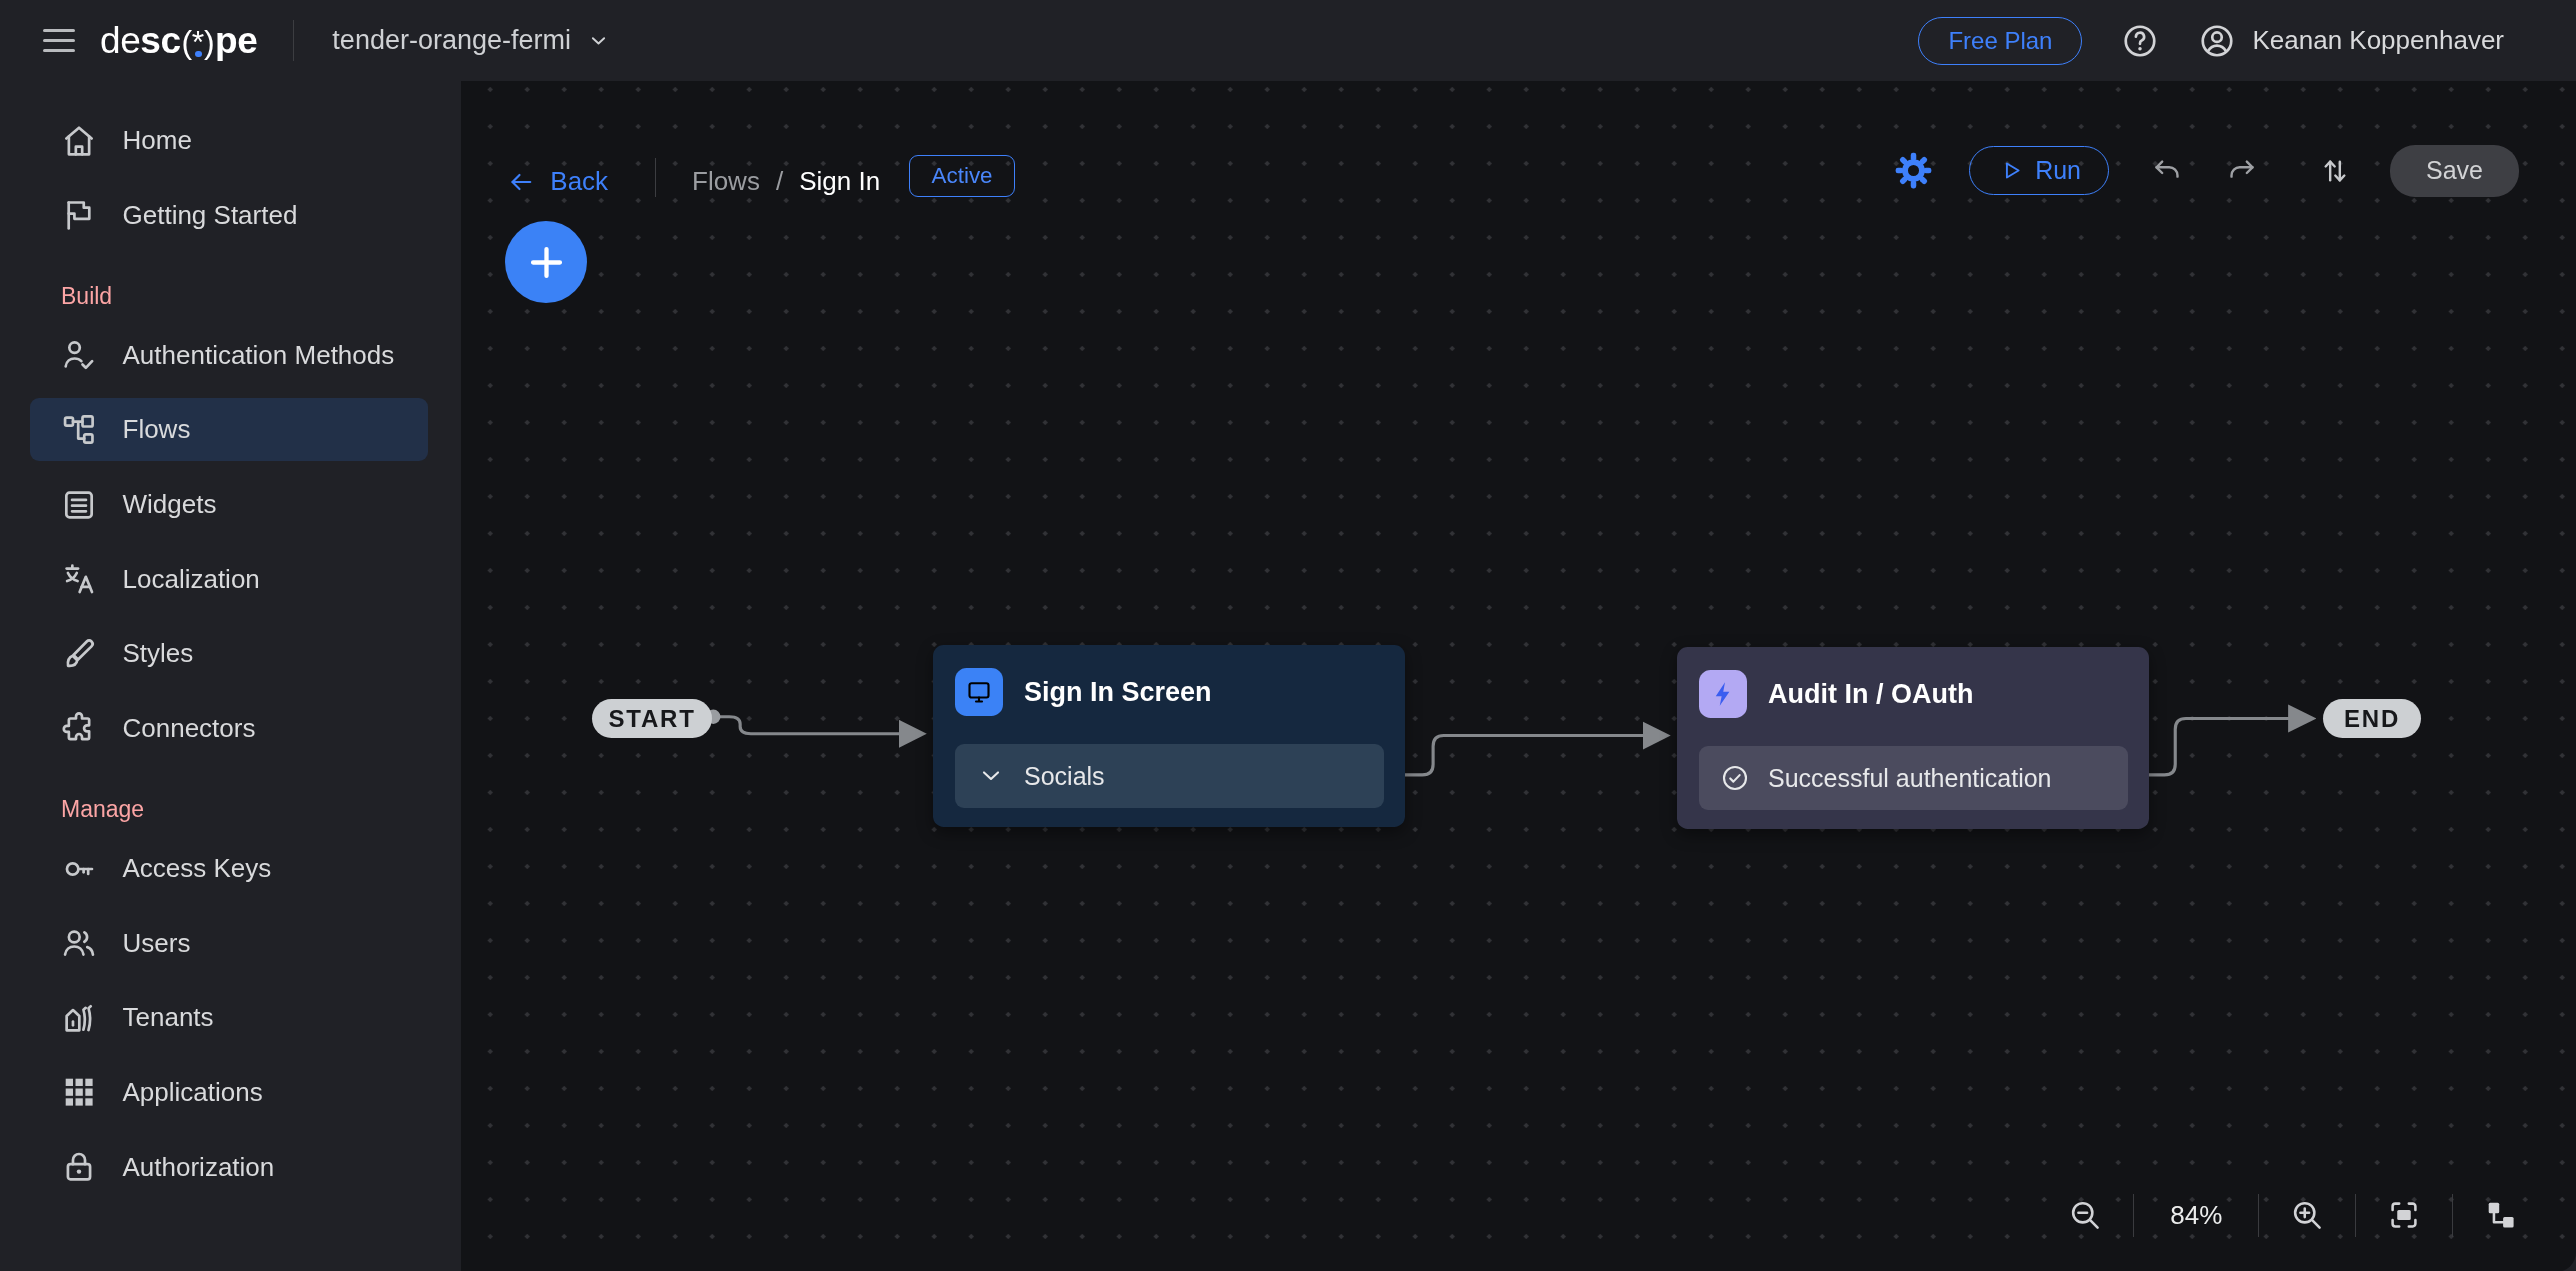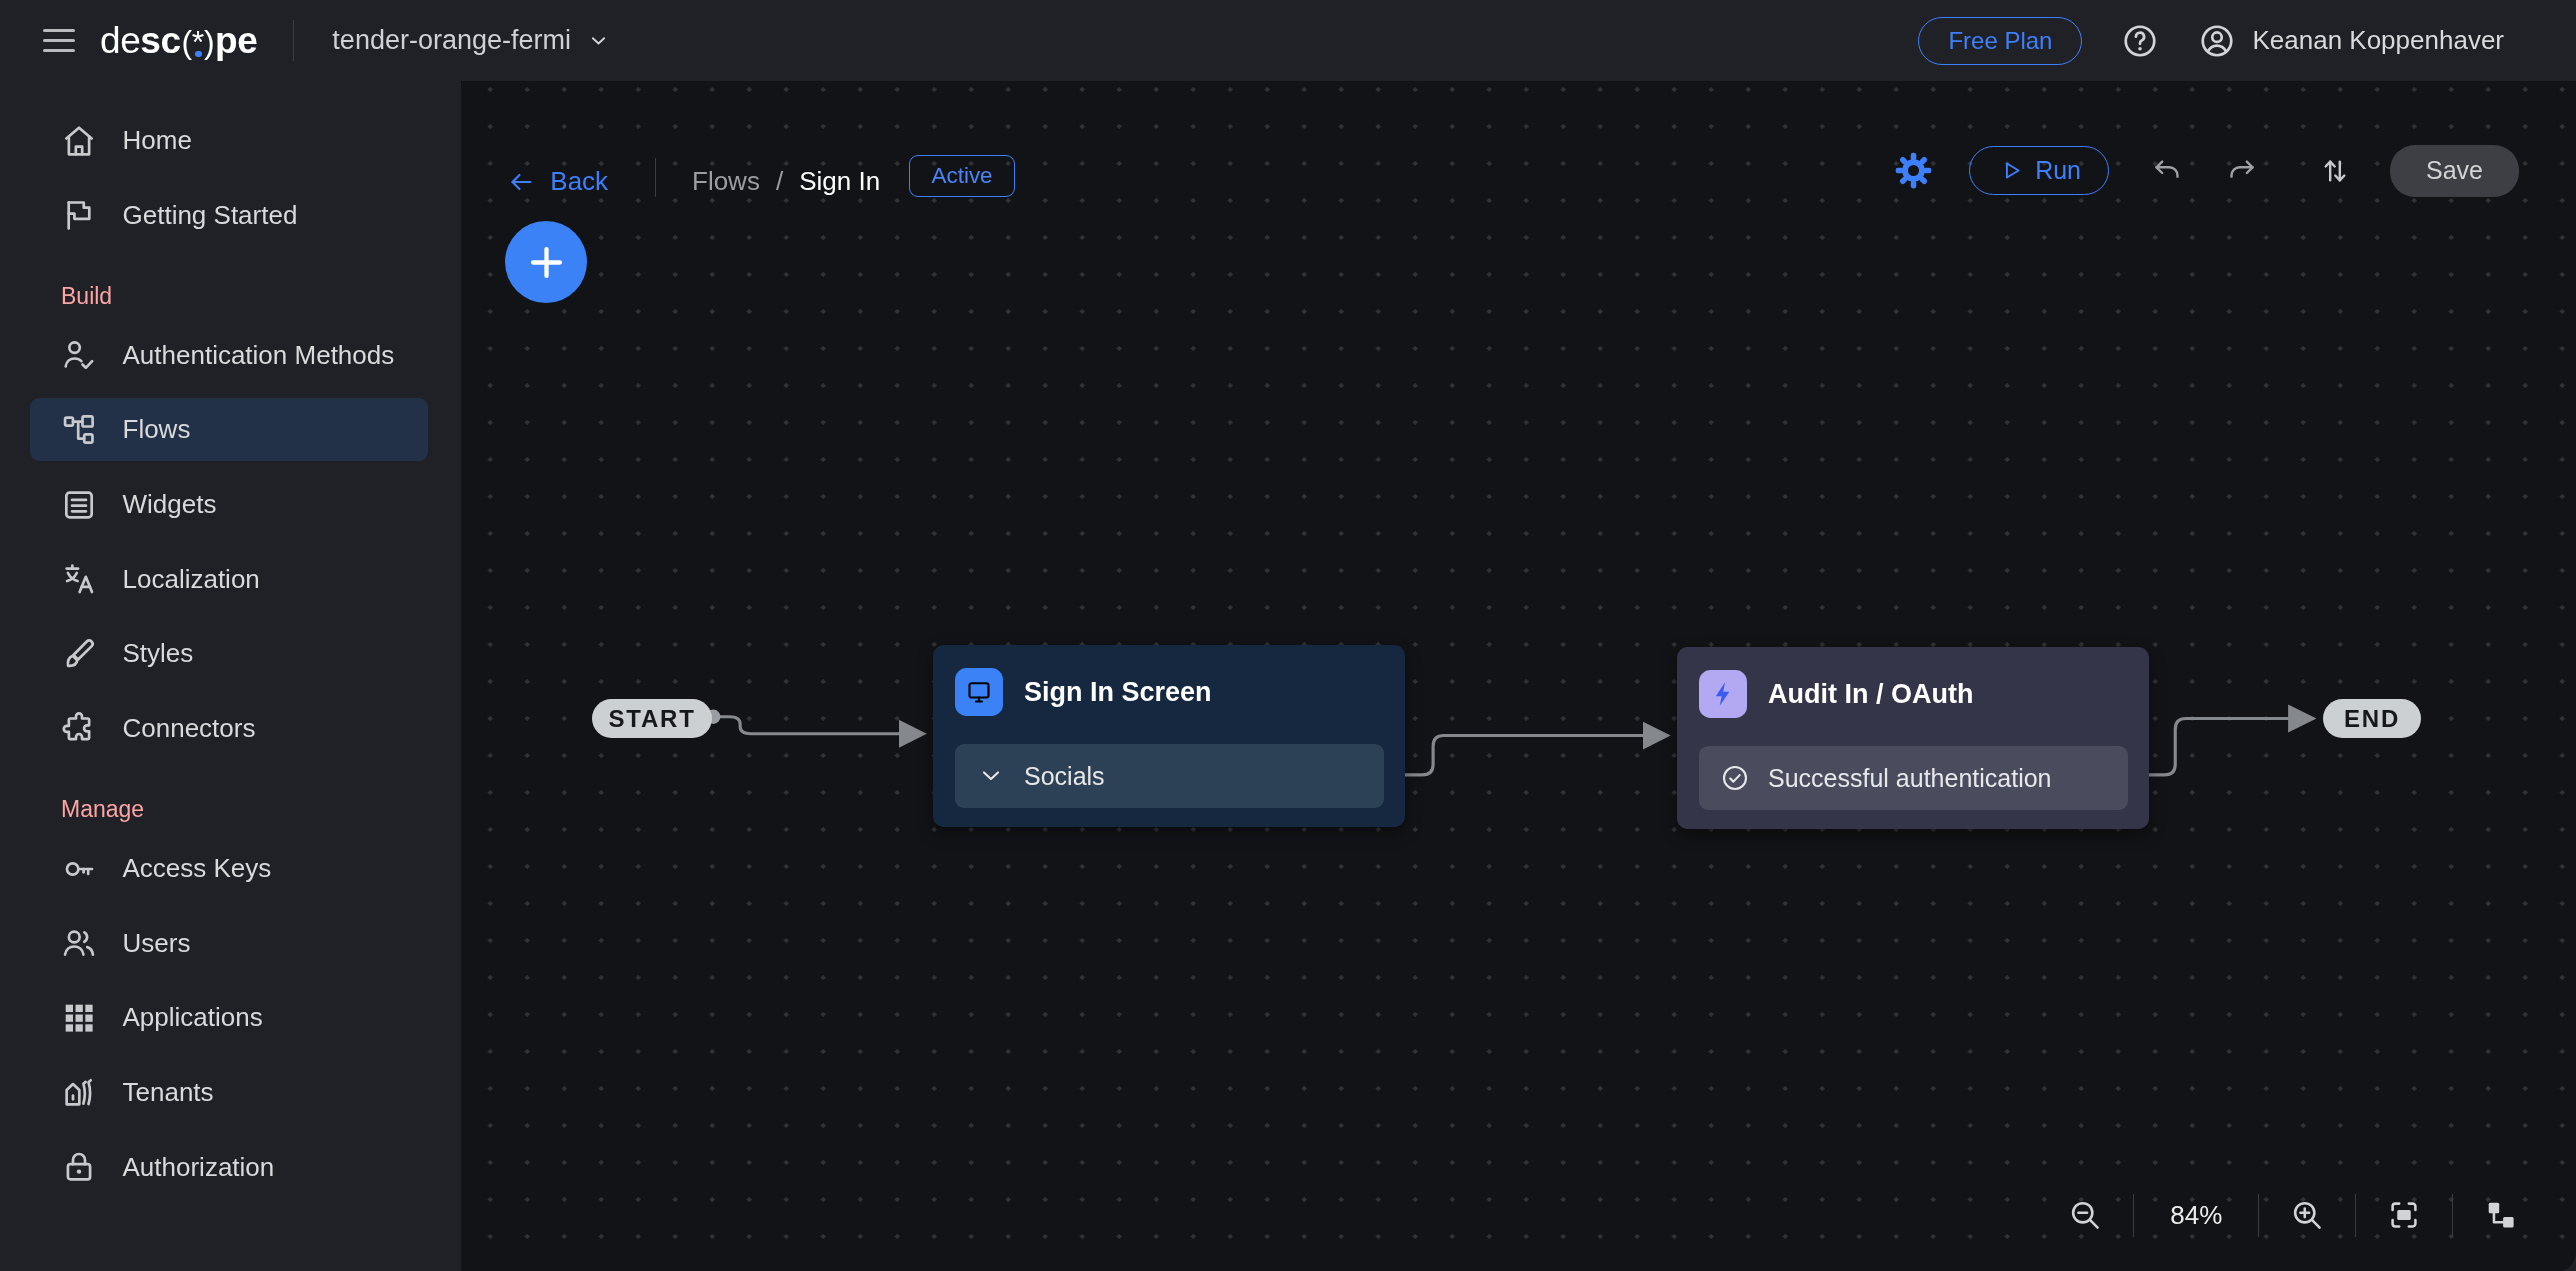--- a/index.html
+++ b/index.html
@@ -263,45 +263,45 @@
             <path d="M3.2 19.3c.5-3.2 2.9-5.1 5.8-5.1s5.3 1.9 5.8 5.1"></path>
             <path d="M15.4 5.3a3.4 3.4 0 0 1 0 5.9"></path>
             <path d="M17.2 14.6c2 .6 3.3 2.2 3.6 4.7"></path>
           </svg>
         </span>
       <span class="nlabel">Users</span>
     </div>
     <div class="nav-item">
       <span class="nicon">
           <svg class="ic" viewBox="0 0 24 24">
+            <path d="M4.2 19.8v-9l4-3.8 4 3.8v9z"></path>
+            <path d="M8.2 16.6v-2.4"></path>
+            <path d="M14.8 19.4c1.1-4 1.1-8.6 0-12.6l1.4-1.2"></path>
+            <path d="M18 19.6c1.3-4.4 1.3-9.4 0-13.8l1.4-1.2"></path>
+          </svg>
+        </span>
+      <span class="nlabel">Tenants</span>
+    </div>
+    <div class="nav-item">
+      <span class="nicon">
+          <svg class="ic" viewBox="0 0 24 24">
             <g fill="currentColor" stroke="none">
               <rect x="3.6" y="3.6" width="4.6" height="4.6"></rect>
               <rect x="9.8" y="3.6" width="4.6" height="4.6"></rect>
               <rect x="16" y="3.6" width="4.6" height="4.6"></rect>
               <rect x="3.6" y="9.8" width="4.6" height="4.6"></rect>
               <rect x="9.8" y="9.8" width="4.6" height="4.6"></rect>
               <rect x="16" y="9.8" width="4.6" height="4.6"></rect>
               <rect x="3.6" y="16" width="4.6" height="4.6"></rect>
               <rect x="9.8" y="16" width="4.6" height="4.6"></rect>
               <rect x="16" y="16" width="4.6" height="4.6"></rect>
             </g>
           </svg>
         </span>
       <span class="nlabel">Applications</span>
-    </div>
-    <div class="nav-item">
-      <span class="nicon">
-          <svg class="ic" viewBox="0 0 24 24">
-            <path d="M4.2 19.8v-9l4-3.8 4 3.8v9z"></path>
-            <path d="M8.2 16.6v-2.4"></path>
-            <path d="M14.8 19.4c1.1-4 1.1-8.6 0-12.6l1.4-1.2"></path>
-            <path d="M18 19.6c1.3-4.4 1.3-9.4 0-13.8l1.4-1.2"></path>
-          </svg>
-        </span>
-      <span class="nlabel">Tenants</span>
     </div>
     <div class="nav-item">
       <span class="nicon">
           <svg class="ic" viewBox="0 0 24 24">
             <rect x="5" y="10.2" width="14" height="9.6" rx="1.6"></rect>
             <path d="M8.2 10.2V7.6a3.8 3.8 0 0 1 7.6 0v2.6"></path>
             <circle cx="12" cy="14.9" r="1.4" fill="currentColor" stroke="none"></circle>
           </svg>
         </span>
       <span class="nlabel">Authorization</span>

